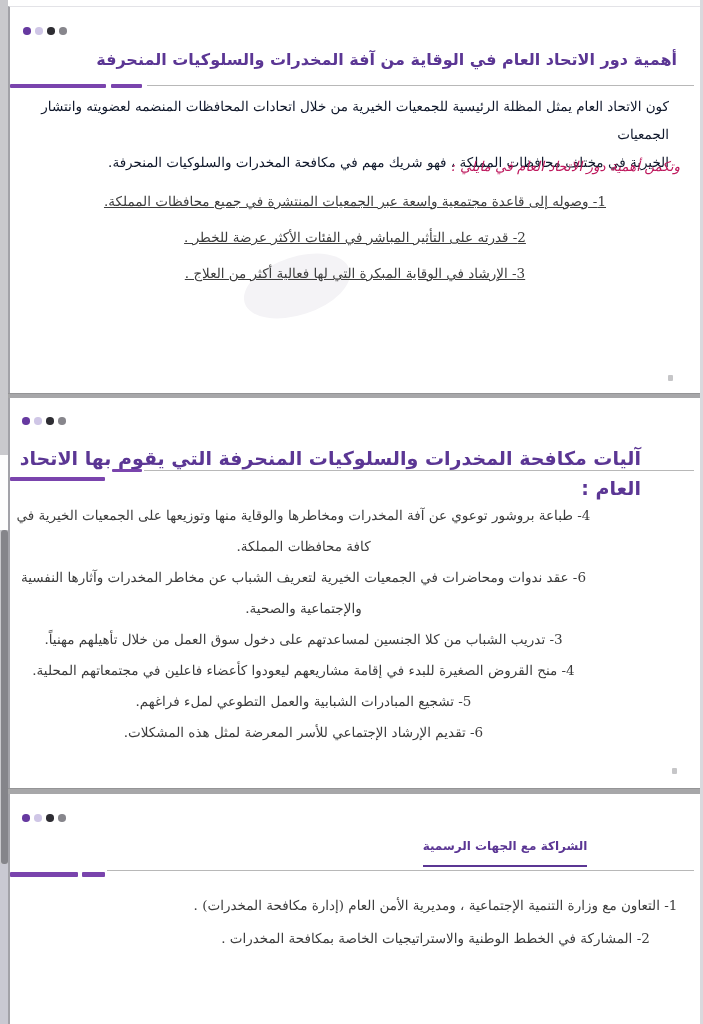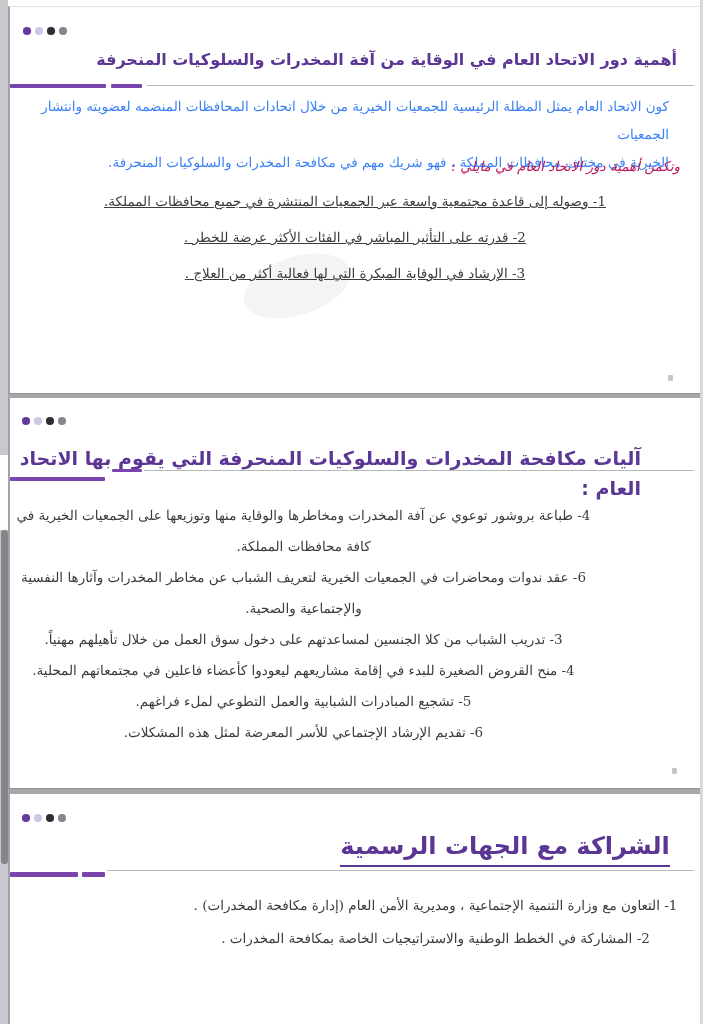--- a/index.html
+++ b/index.html
@@ -24,28 +24,28 @@
   .dot{width:7.5px;height:7.5px;border-radius:50%;}
   .dot-purple{background:#6639a0;}
   .dot-lavender{background:#cfc6e6;}
   .dot-black{background:#2e2d33;}
   .dot-gray{background:#87868c;}
   
   .h-title{position:absolute;right:0;left:0;color:#5b3694;font-family:"DejaVu Sans", sans-serif;
            font-weight:700;text-align:right;line-height:30px;}
   .card1 .h-title{top:38px;font-size:16px;padding-right:23px;padding-left:8px;}
   .card2 .h-title{top:45px;font-size:19px;padding-right:59px;padding-left:8px;}
-  .card3 .h-title{top:37px;font-size:24px;text-align:center;padding-left:300px;}
+  .card3 .h-title{top:37px;font-size:12px;text-align:center;padding-left:300px;}
   .card3 .h-title span{display:inline-block;border-bottom:2px solid #5b3694;padding-bottom:4px;}
   
   .bar{position:absolute;background:#7a44ad;border-radius:1px;}
   .hairline{position:absolute;height:1px;background:#b8b8b8;}
   
   .para{position:absolute;right:0;left:0;top:85px;padding-right:31px;padding-left:24px;
-        color:#3b82f6;font-size:13.5px;line-height:28px;text-align:right;}
+        color:#0f172a;font-size:13.5px;line-height:28px;text-align:right;}
   .intro{position:absolute;right:0;left:0;top:150px;padding-right:20px;
          color:#be185d;font-size:13.5px;line-height:18px;text-align:right;font-style:italic;}
   .items{position:absolute;right:0;left:0;color:#3c3c3c;font-size:13.5px;text-align:center;}
   .card1 .items{top:176px;line-height:36px;text-decoration:underline;}
   .card2 .items{top:102px;line-height:31px;padding-right:103px;}
   .card3 .items{top:95px;line-height:33px;padding-left:161px;}
   
   .faint-mark{position:absolute;width:5px;height:6px;background:#c6c6c8;border-radius:1px;}
   .watermark{position:absolute;left:232px;top:250px;width:110px;height:58px;background:#f4f3f6;
              border-radius:50%;transform:rotate(-18deg);}

